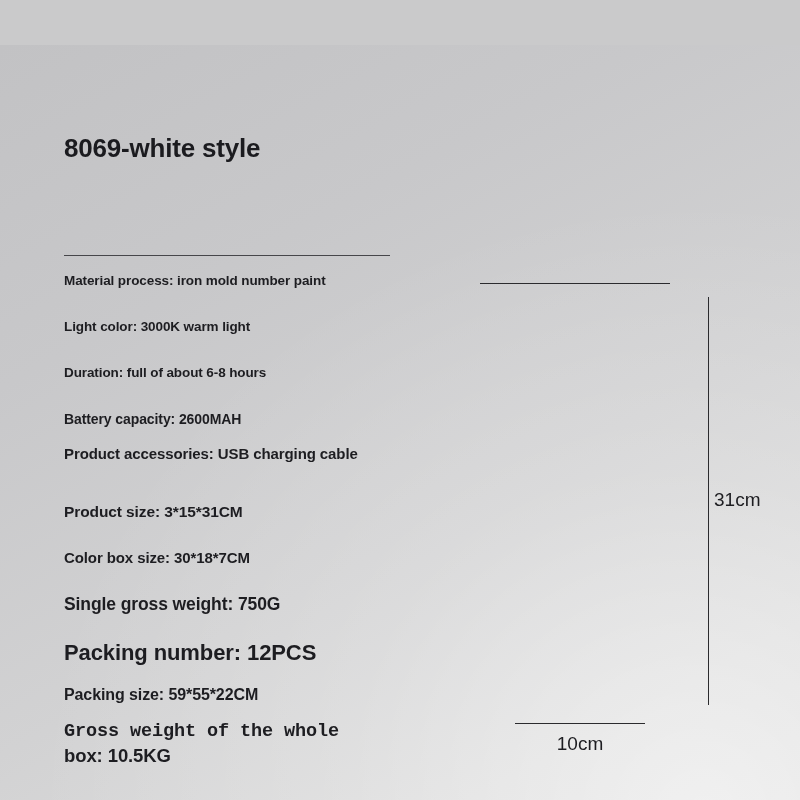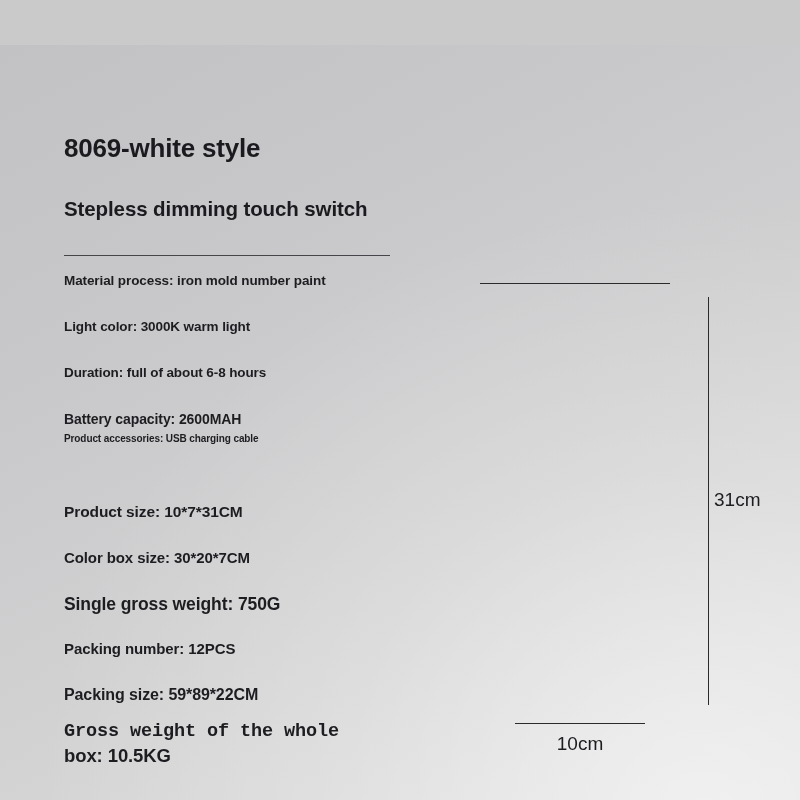--- a/index.html
+++ b/index.html
@@ -128,34 +128,33 @@
     font-size: 19px;
     color: #1d1d21;
   }
 </style>
 </head>
 <body>
 
 <div id="page">
 
   <div class="title">8069-white style</div>
-  <div class="subtitle">Stepless dimming touch switch</div>
   <div class="divider"></div>
 
   <div id="spec-list">
       <div class="spec" style="top: 228px; font-size: 13.5px;">Material process: iron mold number paint</div>
       <div class="spec" style="top: 274px; font-size: 13.5px;">Light color: 3000K warm light</div>
       <div class="spec" style="top: 320px; font-size: 13.5px;">Duration: full of about 6-8 hours</div>
       <div class="spec" style="top: 366px; font-size: 14px;">Battery capacity: 2600MAH</div>
-      <div class="spec" style="top: 388px; font-size: 10px;">Product accessories: USB charging cable</div>
-      <div class="spec" style="top: 458px; font-size: 15.5px;">Product size: 10*7*31CM</div>
-      <div class="spec" style="top: 504px; font-size: 15px;">Color box size: 30*20*7CM</div>
+      <div class="spec" style="top: 400px; font-size: 15px;">Product accessories: USB charging cable</div>
+      <div class="spec" style="top: 458px; font-size: 15.5px;">Product size: 3*15*31CM</div>
+      <div class="spec" style="top: 504px; font-size: 15px;">Color box size: 30*18*7CM</div>
       <div class="spec" style="top: 549px; font-size: 17.5px;">Single gross weight: 750G</div>
-      <div class="spec" style="top: 595px; font-size: 15px;">Packing number: 12PCS</div>
-      <div class="spec" style="top: 641px; font-size: 16px;">Packing size: 59*89*22CM</div>
+      <div class="spec" style="top: 595px; font-size: 22px;">Packing number: 12PCS</div>
+      <div class="spec" style="top: 641px; font-size: 16px;">Packing size: 59*55*22CM</div>
       <div class="spec" style="top: 676px; font-size: 18.5px; font-family: Liberation Mono, monospace;">Gross weight of the whole</div>
       <div class="spec" style="top: 700px; font-size: 18.5px;">box: 10.5KG</div>
     </div>
 
   <div class="product">
     
     
     
     
     

